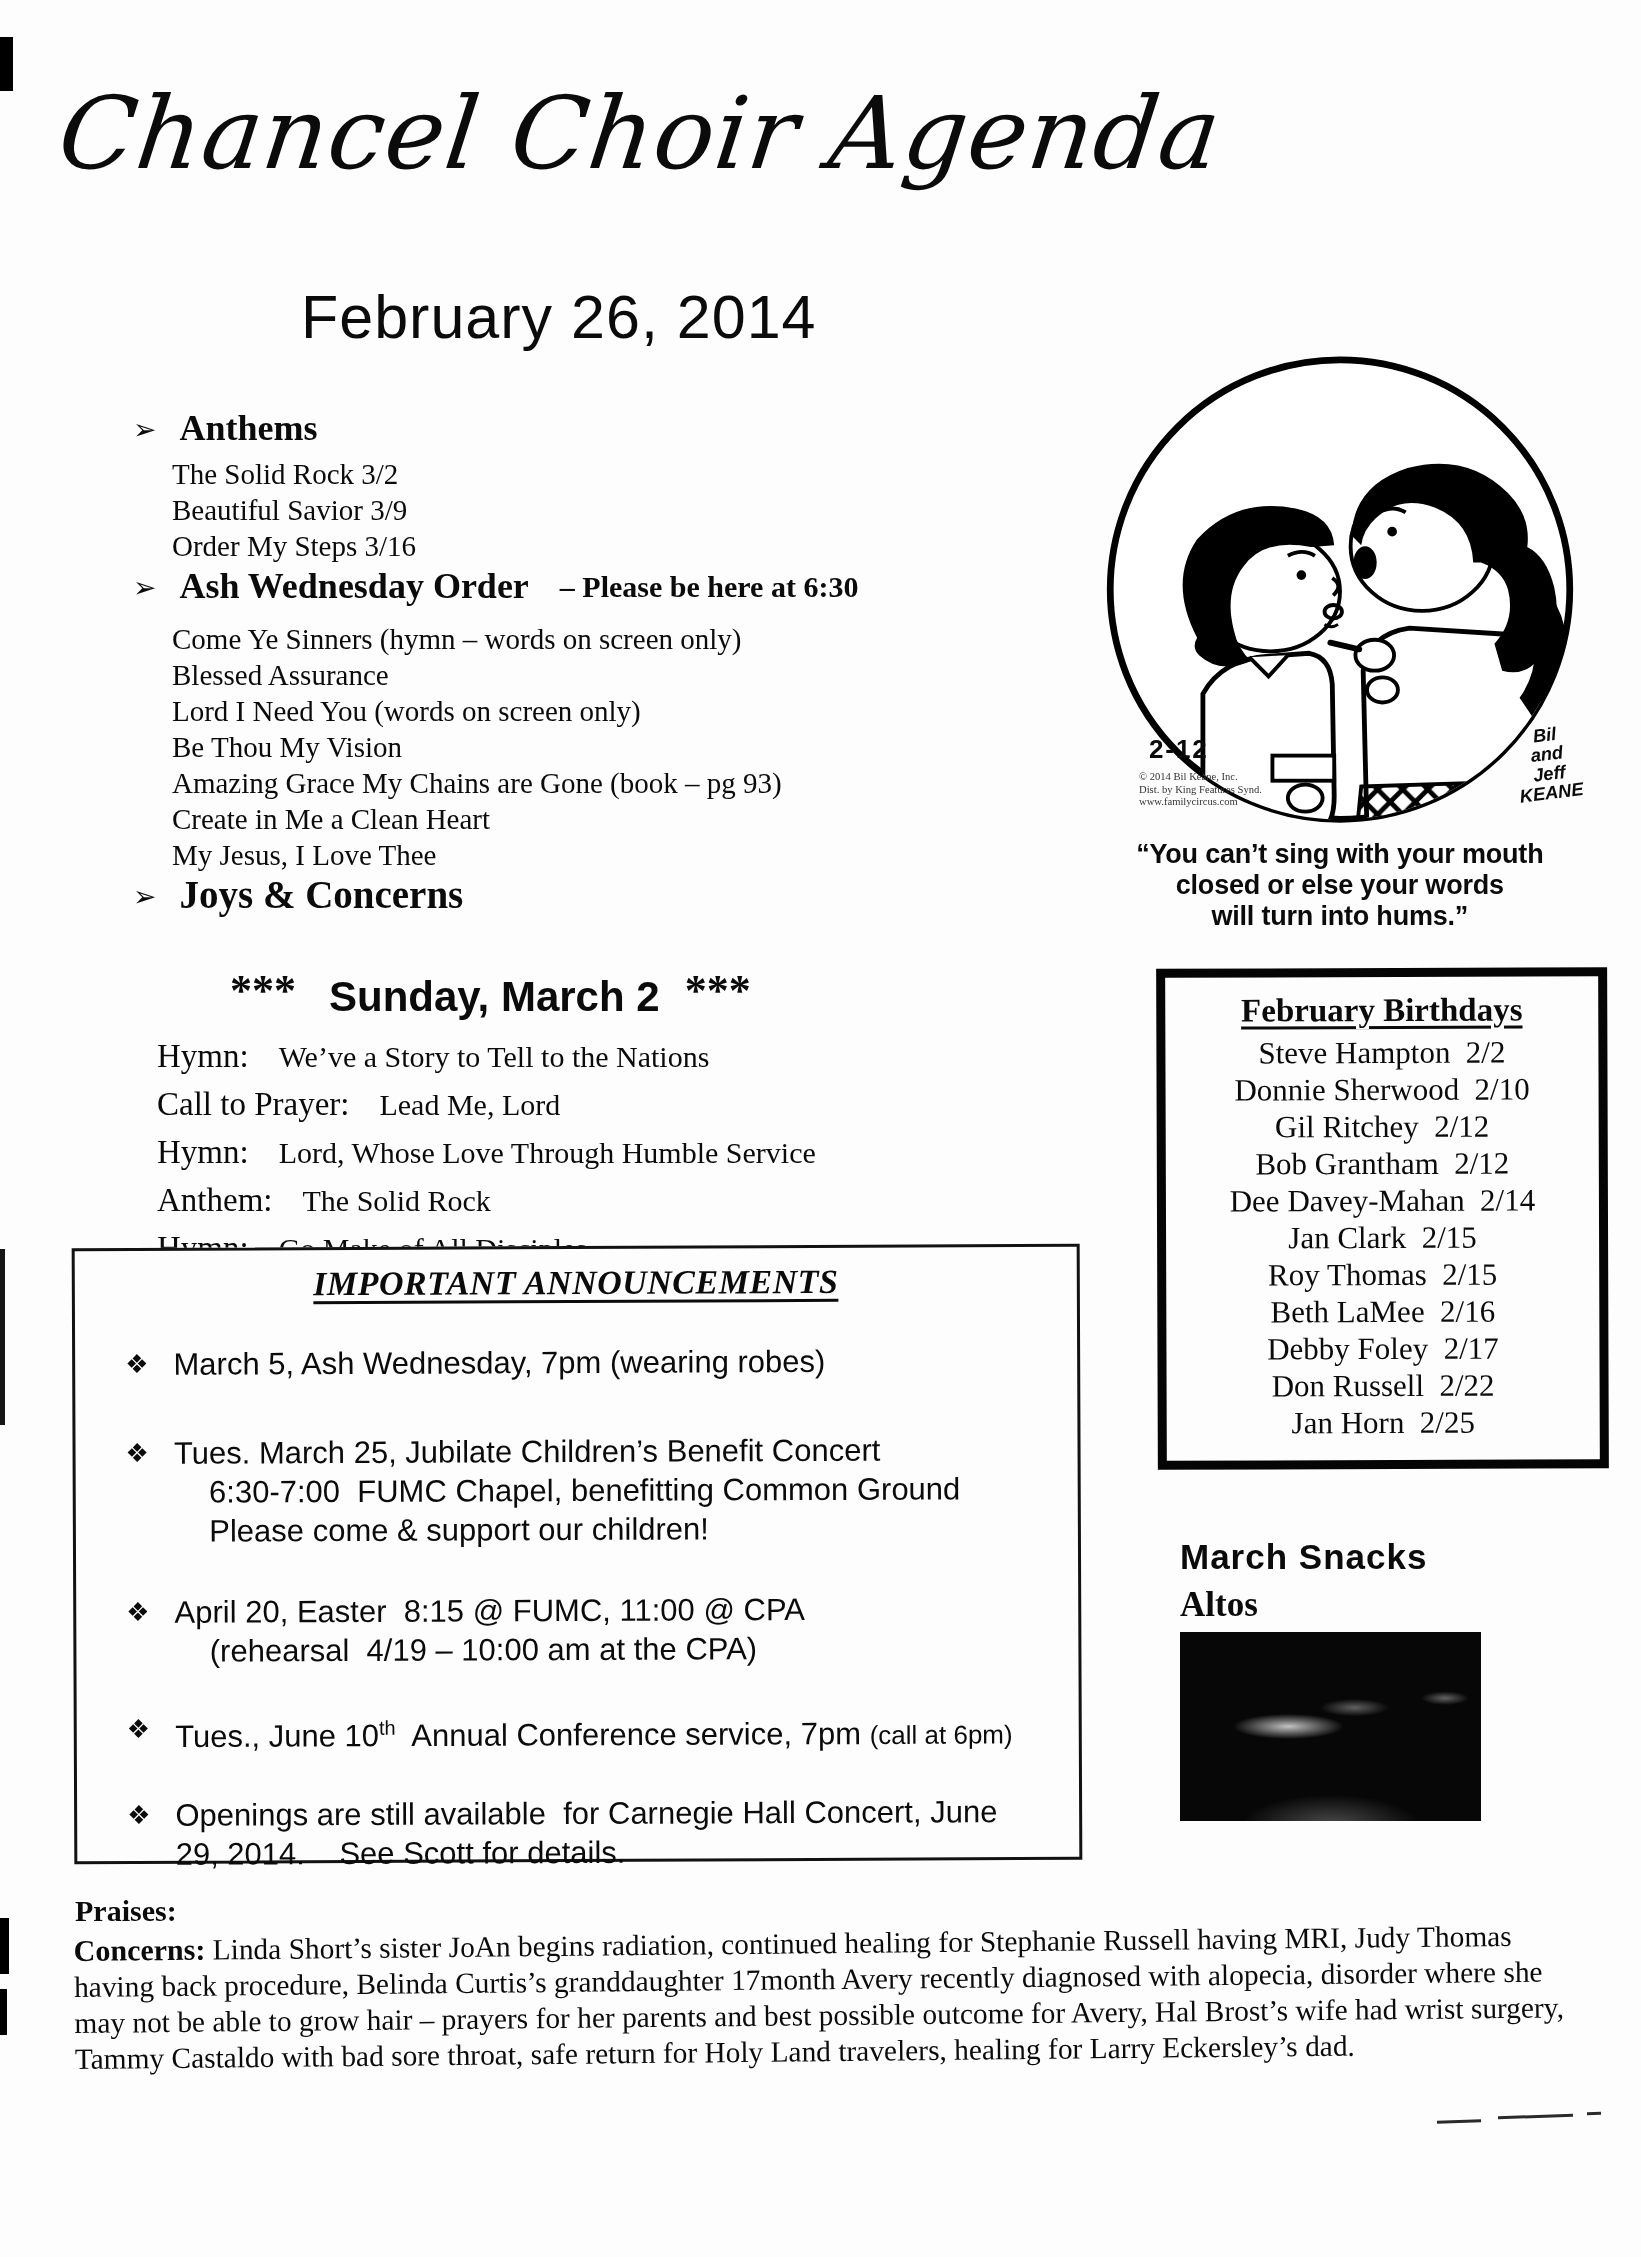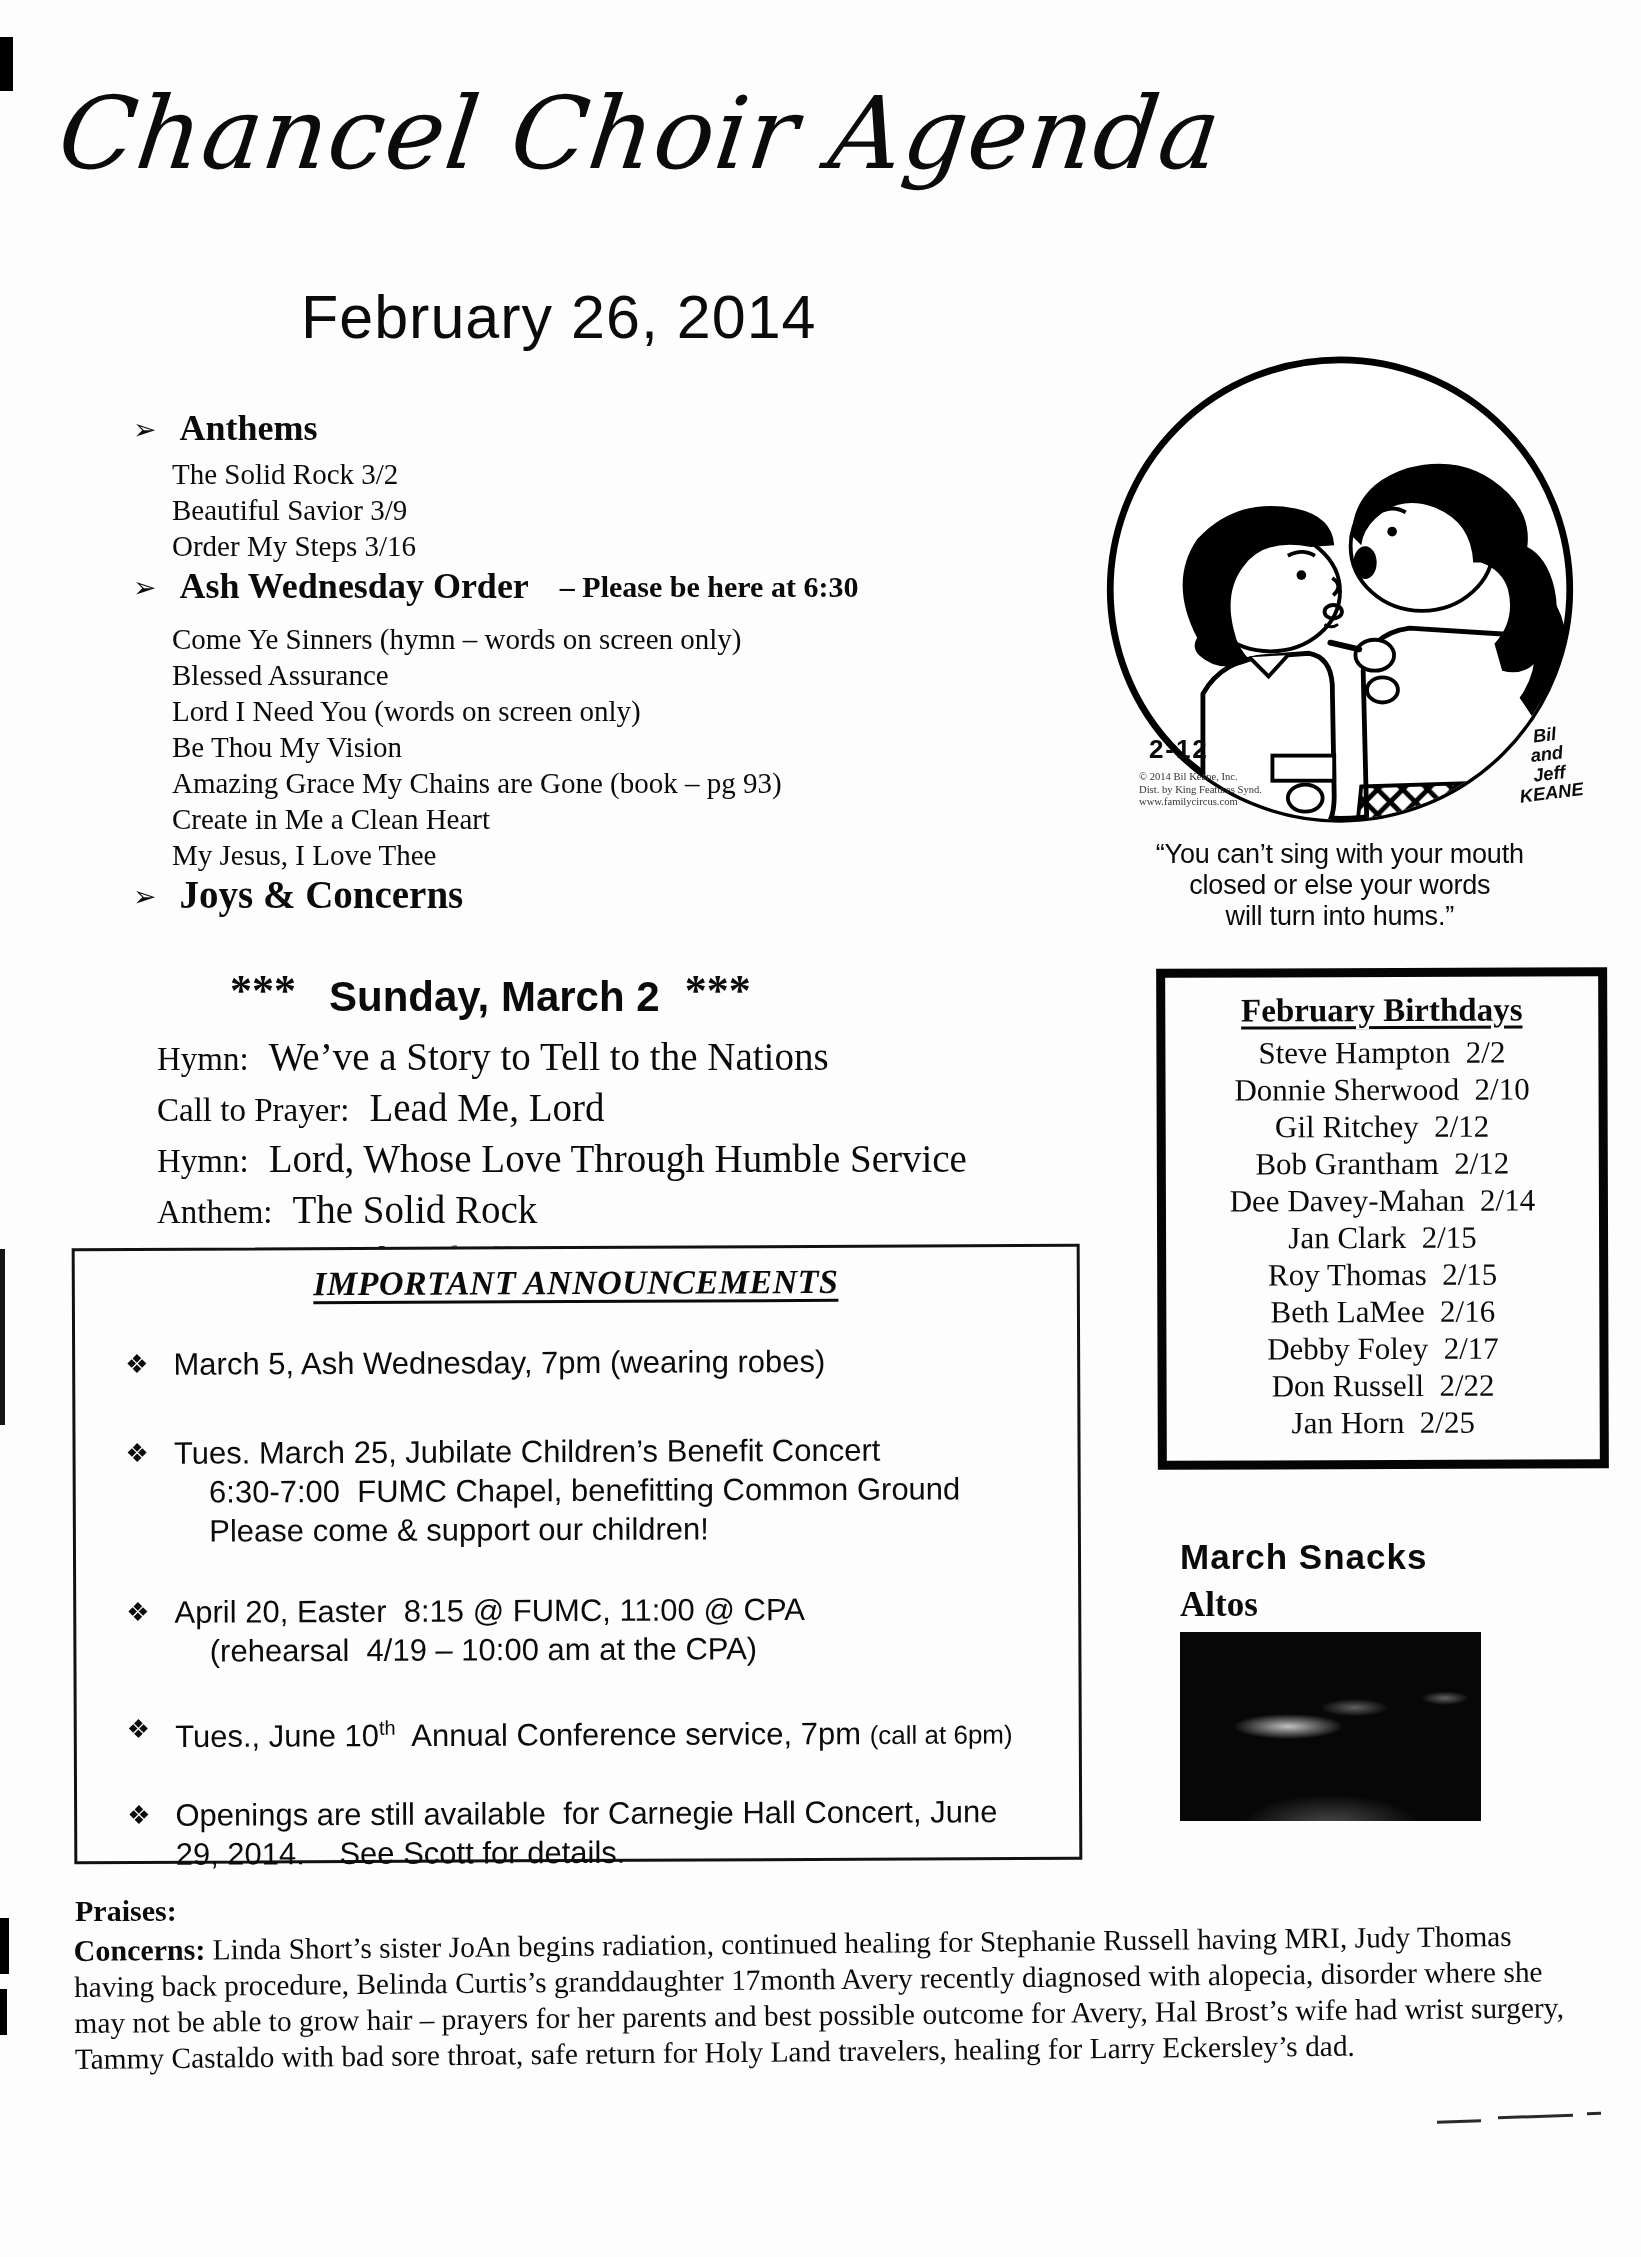--- a/index.html
+++ b/index.html
@@ -38,21 +38,21 @@
   .sunday-heading{
     left:230px; top:971px; white-space:nowrap;
     font-family:"Liberation Sans", sans-serif; font-weight:bold; font-size:42px;
   }
   .sunday-heading .stars{font-family:"Liberation Serif", serif; font-size:44px; position:relative; top:-5.8px;}
   .sunday-heading .stars.left{margin-right:33px;}
   .sunday-heading .stars.right{margin-left:25px;}
   .sunday-items{left:157px; top:1035px;}
   .sunday-items .row{line-height:43px; white-space:nowrap;}
   .sunday-items .lbl{font-size:33px;}
-  .sunday-items .val{font-size:39px; margin-left:20px;}
+  .sunday-items .val{font-size:30px; margin-left:30px;}
 
   
   .ann-box{
     left:73px; top:1246px; width:1002px; height:610px;
     border:3.9px solid #121212; background:#fdfdfd; transform:rotate(-0.25deg);
     z-index:5;
   }
   .ann-heading{
     margin-top:15.4px; text-align:center;
     font-weight:bold; font-style:italic; font-size:34px;
@@ -93,21 +93,21 @@
     font-family:Liberation Serif, serif; font-size:10.6px; line-height:12.6px;
     color:#333; filter:blur(0.4px);
   }
   .cartoon .signature{
     position:absolute; left:427px; top:375px; transform:rotate(-7deg);
     font-family:"Liberation Sans", sans-serif; font-weight:bold; font-style:italic;
     font-size:18.3px; line-height:19.3px; text-align:center;
   }
   .cartoon .caption{
     position:absolute; left:19.3px; top:489px; width:463px; text-align:center;
-    font-family:"Liberation Sans", sans-serif; font-weight:normal;
+    font-family:"Liberation Sans", sans-serif; font-weight:bold;
     font-size:27px; line-height:31px; letter-spacing:-0.2px;
   }
 
   
   .snacks-heading{
     left:1180px; top:1537px;
     font-family:"Liberation Sans", sans-serif; font-weight:bold; font-size:35px;
     text-underline-offset:5.8px; letter-spacing:1px; white-space:nowrap;
   }
   .snacks-group{

